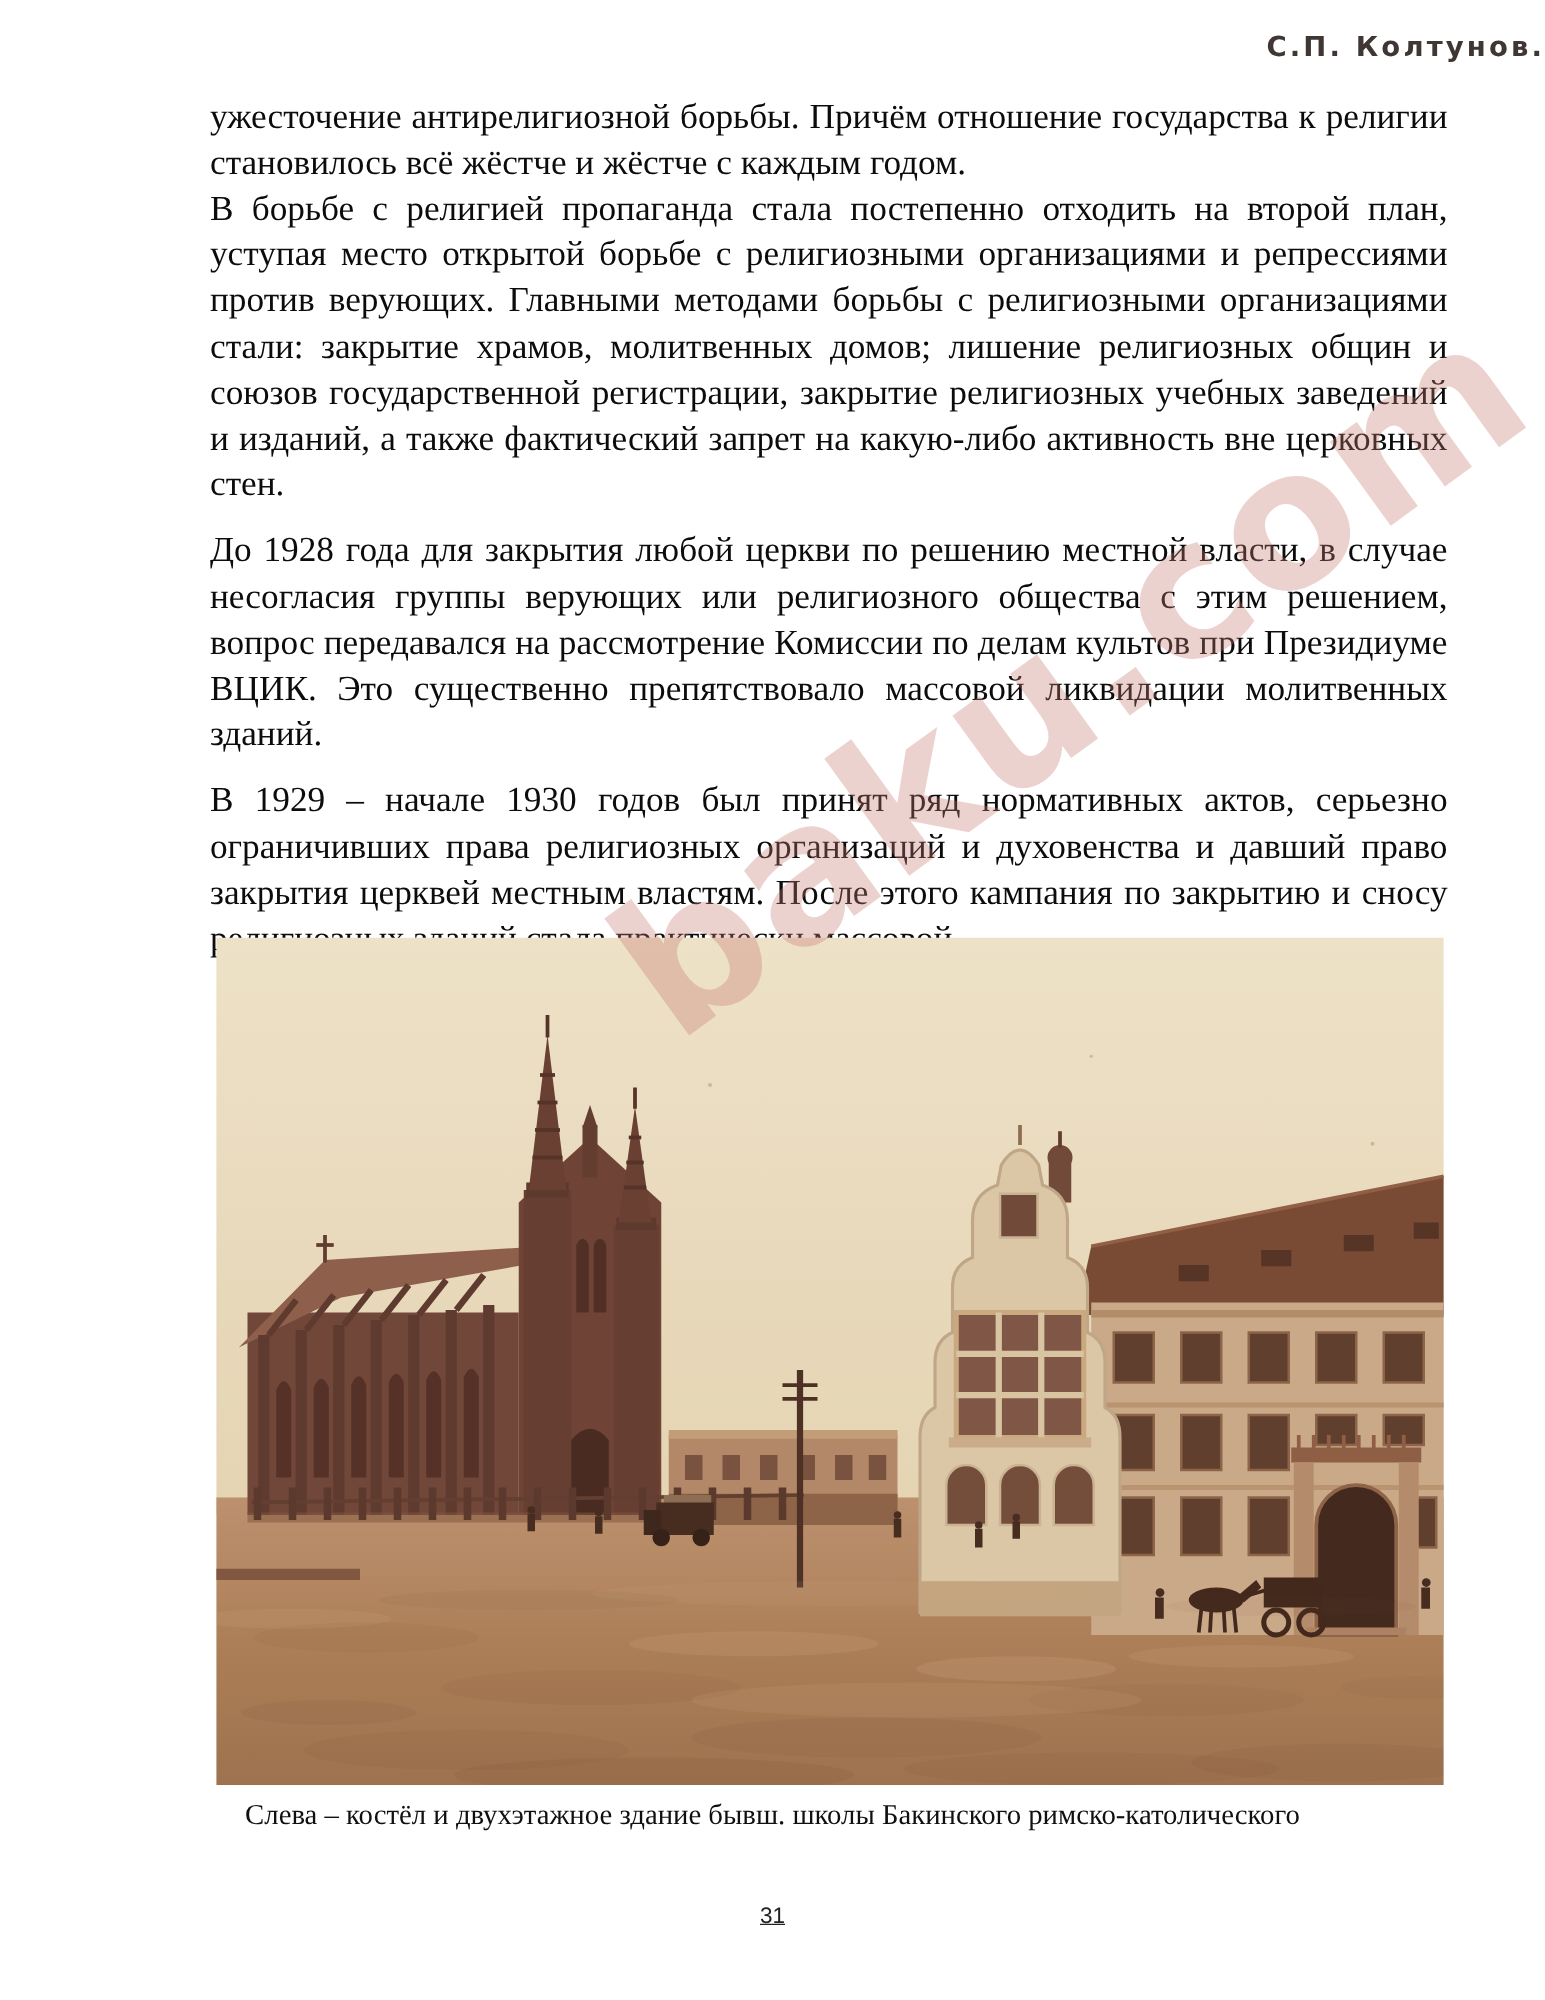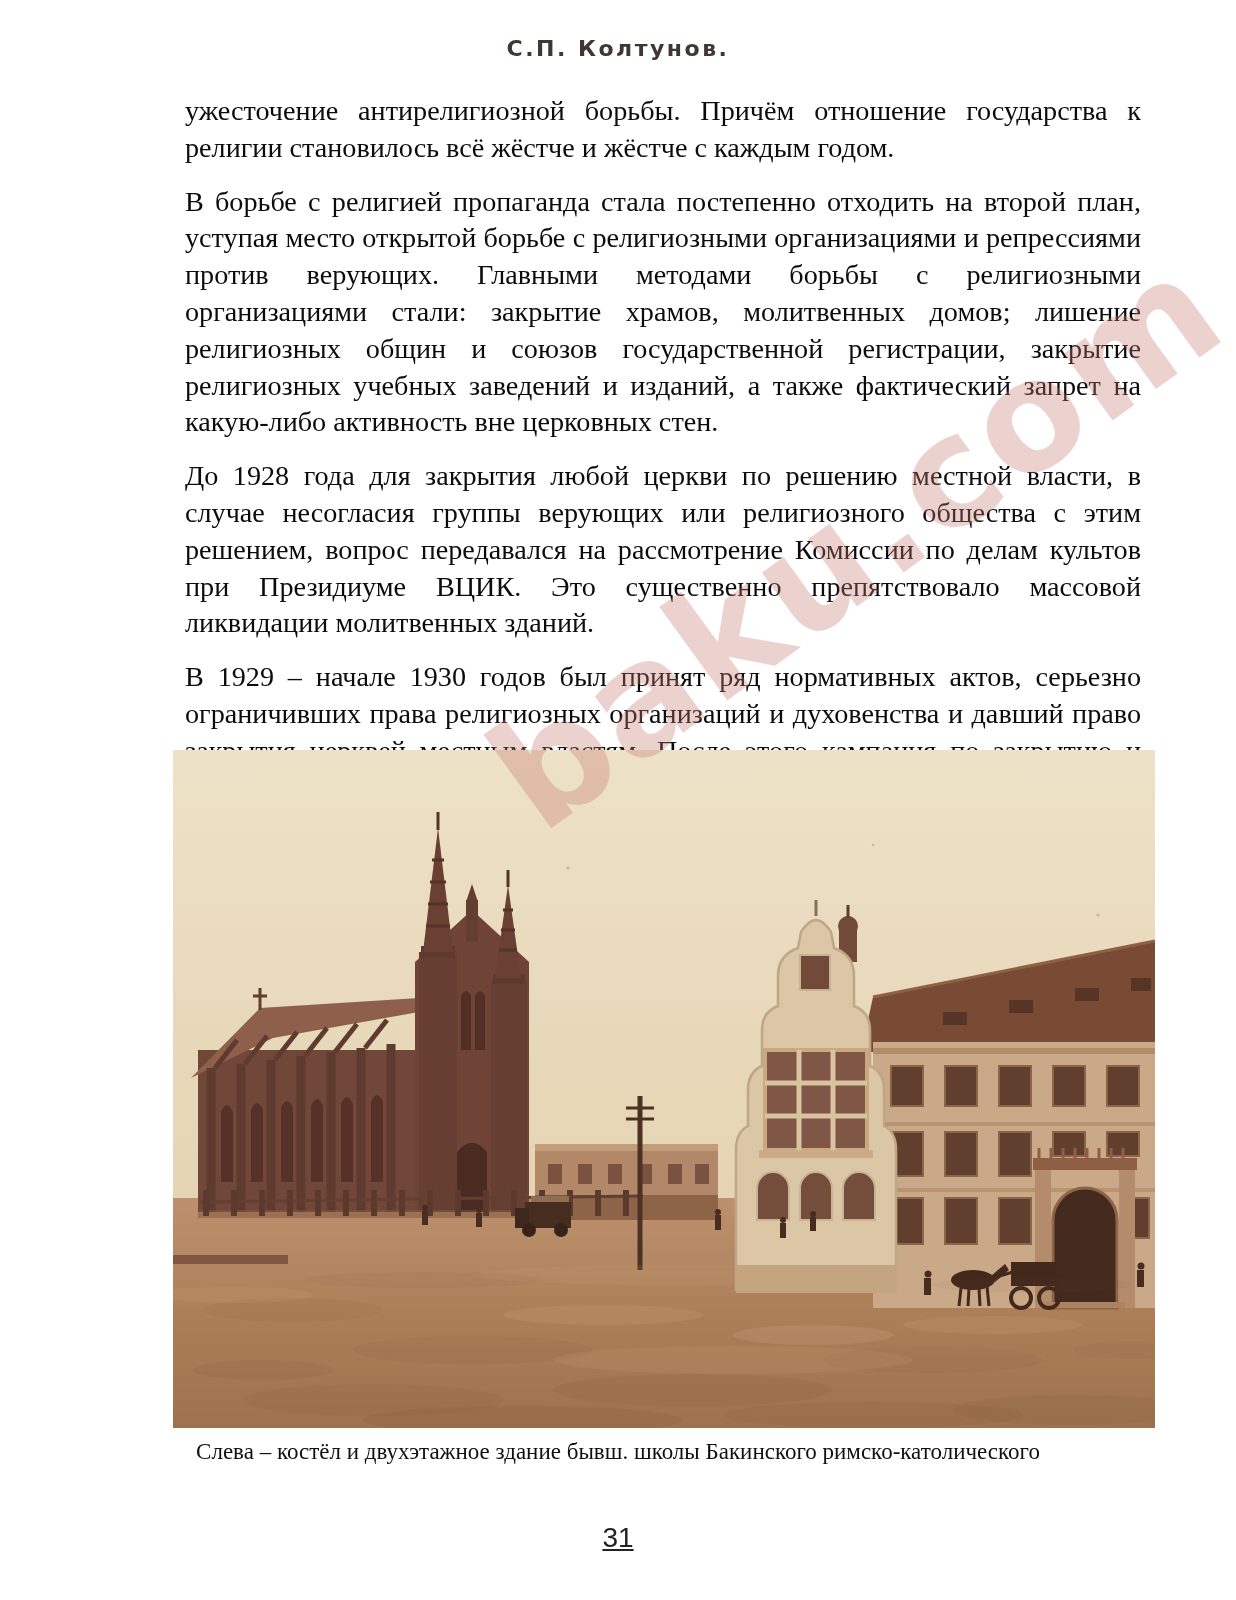--- a/index.html
+++ b/index.html
@@ -1,50 +1,50 @@
 <!DOCTYPE html>
 <html><head>
 <meta charset="utf-8">
 <style>
   html,body{margin:0;padding:0;}
   body{
     width:1236px;height:1600px;position:relative;overflow:hidden;
     background:#ffffff;font-family:"Liberation Serif", serif;color:#0c0c0c;
   }
   .header{
-    position:absolute;top:36px;left:0;width:100%;
-    display:flex;justify-content:center;gap:46px;
+    position:absolute;top:26px;left:0;width:100%;
+    display:flex;justify-content:flex-end;gap:46px;
     font-family:"DejaVu Sans", sans-serif;font-weight:bold;
     font-size:22px;letter-spacing:2.5px;color:#403734;white-space:nowrap;
   }
   .bodytext{
     position:absolute;left:168px;top:76px;width:990px;
     font-size:28.2px;line-height:36.8px;text-align:justify;z-index:1;
   }
-  .bodytext p{margin:17px;}
+  .bodytext p{margin:0;}
   .bodytext p.gap{margin-top:16px;}
   .watermark{
     position:absolute;left:430px;top:458px;width:840px;z-index:5;
     font-family:"DejaVu Sans", sans-serif;font-weight:bold;
     font-size:152px;letter-spacing:3px;text-align:center;white-space:nowrap;
     color:rgba(199,124,113,0.34);
     transform:rotate(-36deg);pointer-events:none;
   }
   .photo{
     position:absolute;left:173px;top:750px;width:982px;height:678px;z-index:2;
   }
   .photo svg{display:block;width:100%;height:100%;}
   .caption{
     position:absolute;left:0;top:1434px;width:100%;z-index:1;
     text-align:center;font-size:23px;line-height:35px;color:#101010;
   }
   .caption div{white-space:nowrap;}
   .pagenum{
     position:absolute;top:1522px;left:0;width:100%;text-align:center;
-    font-family:"Liberation Sans", sans-serif;font-size:28px;color:#222;z-index:1;text-decoration:underline;
+    font-family:"Liberation Sans", sans-serif;font-size:18px;color:#222;z-index:1;text-decoration:underline;
   }
 </style>
 </head>
 <body>
 
 <div class="header">
   <span>С.П. Колтунов.</span>
 </div>
 
 <div class="bodytext">

